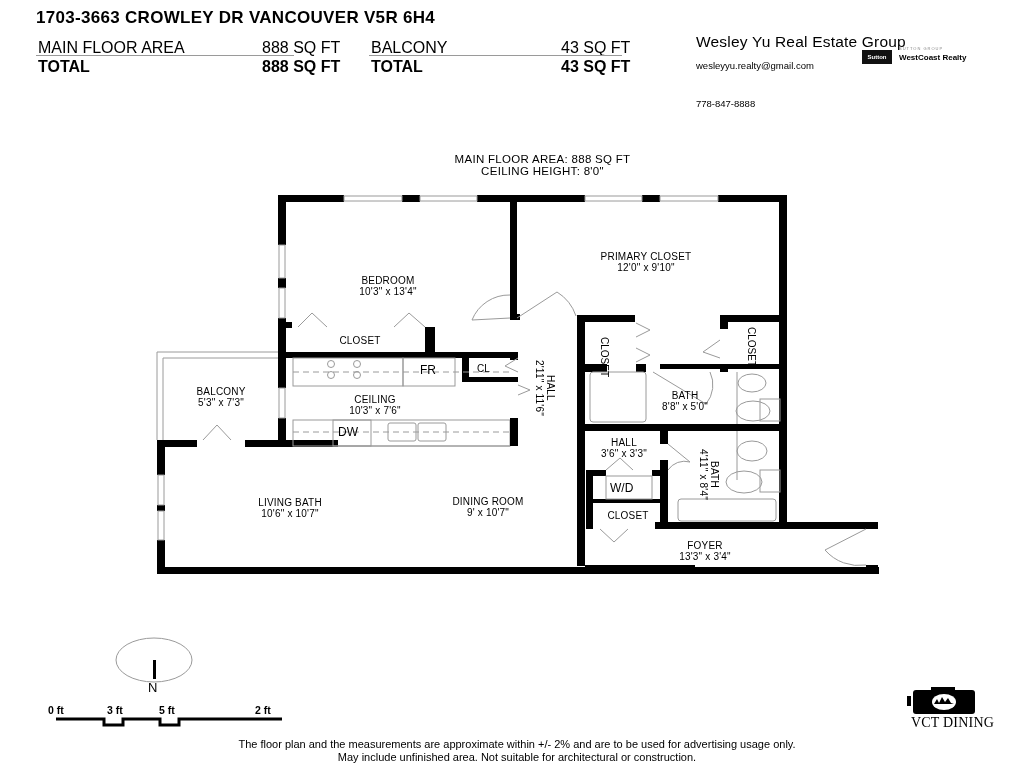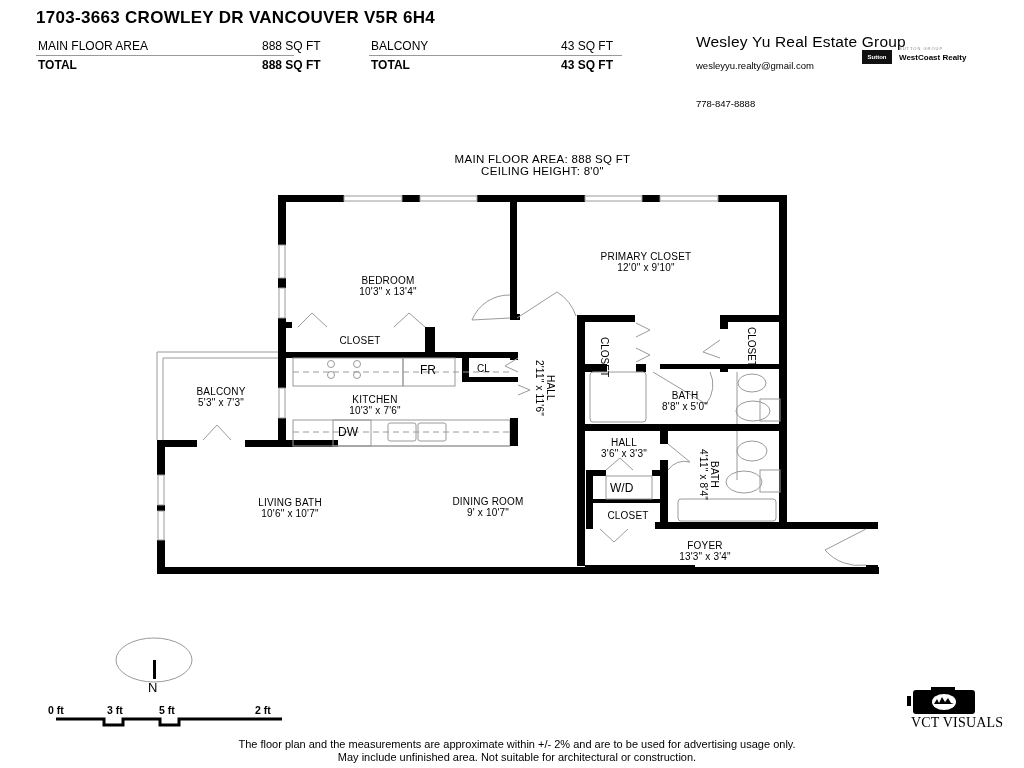--- a/index.html
+++ b/index.html
@@ -1,19 +1,19 @@
 <!DOCTYPE html>
 <html><head>
 <meta charset="utf-8">
 <style>
   html,body{margin:0;padding:0;background:#fff;}
   body{width:1024px;height:768px;position:relative;overflow:hidden;font-family:"Liberation Sans",sans-serif;color:#000;}
   .abs{position:absolute;}
   .title{left:36px;top:8px;font-size:17px;font-weight:bold;letter-spacing:0.3px;white-space:nowrap;}
-  .row{font-size:12px;white-space:nowrap;}
+  .row{font-size:16px;white-space:nowrap;}
   .rule{position:absolute;height:1px;background:#9a9a9a;}
   .bold{font-weight:bold;}
   .brand-name{left:696px;top:33px;font-size:15.5px;white-space:nowrap;letter-spacing:0.2px;}
   .brand-sub{font-size:9.5px;left:696px;white-space:nowrap;}
   .sutton{left:862px;top:50px;width:30px;height:14px;background:#111;color:#fff;font-size:6px;font-weight:bold;display:flex;align-items:center;justify-content:center;}
   .wcr{left:899px;top:53px;font-size:8px;font-weight:bold;white-space:nowrap;}
   .wcr-top{left:899px;top:46px;font-size:4px;color:#888;white-space:nowrap;letter-spacing:1px;}
   .plan-head{left:0;width:1085px;text-align:center;font-size:11.5px;letter-spacing:0.3px;}
   .lbl{font-size:10px;text-align:center;white-space:nowrap;line-height:11px;letter-spacing:0.2px;}
   .lbl-v{font-size:10px;white-space:nowrap;line-height:11px;}
@@ -202,21 +202,21 @@
 <div class="abs lbl-v" style="left:744px;top:327px;transform:rotate(90deg);transform-origin:left top;margin-left:13px;">CLOSET</div>
 <div class="abs" style="left:556px;top:360px;transform:rotate(90deg);transform-origin:left top;text-align:center;">
   <div class="lbl">HALL</div>
   <div class="lbl">2'11" x 11'6"</div>
 </div>
 <div class="abs lbl" style="left:176px;top:386px;width:90px;">
   <div>BALCONY</div>
   <div>5'3" x 7'3"</div>
 </div>
 <div class="abs lbl" style="left:330px;top:394px;width:90px;">
-  <div>KITCHEN</div>
+  <div>CEILING</div>
   <div>10'3" x 7'6"</div>
 </div>
 <div class="abs lbl" style="left:650px;top:390px;width:70px;">
   <div>BATH</div>
   <div>8'8" x 5'0"</div>
 </div>
 <div class="abs lbl" style="left:584px;top:437px;width:80px;">
   <div>HALL</div>
   <div>3'6" x 3'3"</div>
 </div>
@@ -257,16 +257,16 @@
   <polyline points="6,3 54,3 54,9 73,9 73,3 110,3 110,9 129,9 129,3 232,3" fill="none" stroke="#000" stroke-width="3"></polyline>
 </svg>
 
 <svg class="abs" style="left:905px;top:686px;" width="80" height="30">
   <rect x="8" y="4" width="62" height="24" rx="3" fill="#000"></rect>
   <rect x="26" y="1" width="24" height="5" fill="#000"></rect>
   <rect x="2" y="10" width="4" height="10" fill="#000"></rect>
   <ellipse cx="39" cy="16" rx="12" ry="8" fill="#fff"></ellipse>
   <path d="M29,18 L32,13 L34,17 L37,11 L40,16 L43,12 L46,17 L49,18 Z" fill="#000"></path>
 </svg>
-<div class="abs vct">VCT VISUALS</div>
+<div class="abs vct">VCT DINING</div>
 
 <div class="abs disclaimer" style="top:738px;">The floor plan and the measurements are approximate within +/- 2% and are to be used for advertising usage only.</div>
 <div class="abs disclaimer" style="top:751px;">May include unfinished area. Not suitable for architectural or construction.</div>
 
 </body></html>

